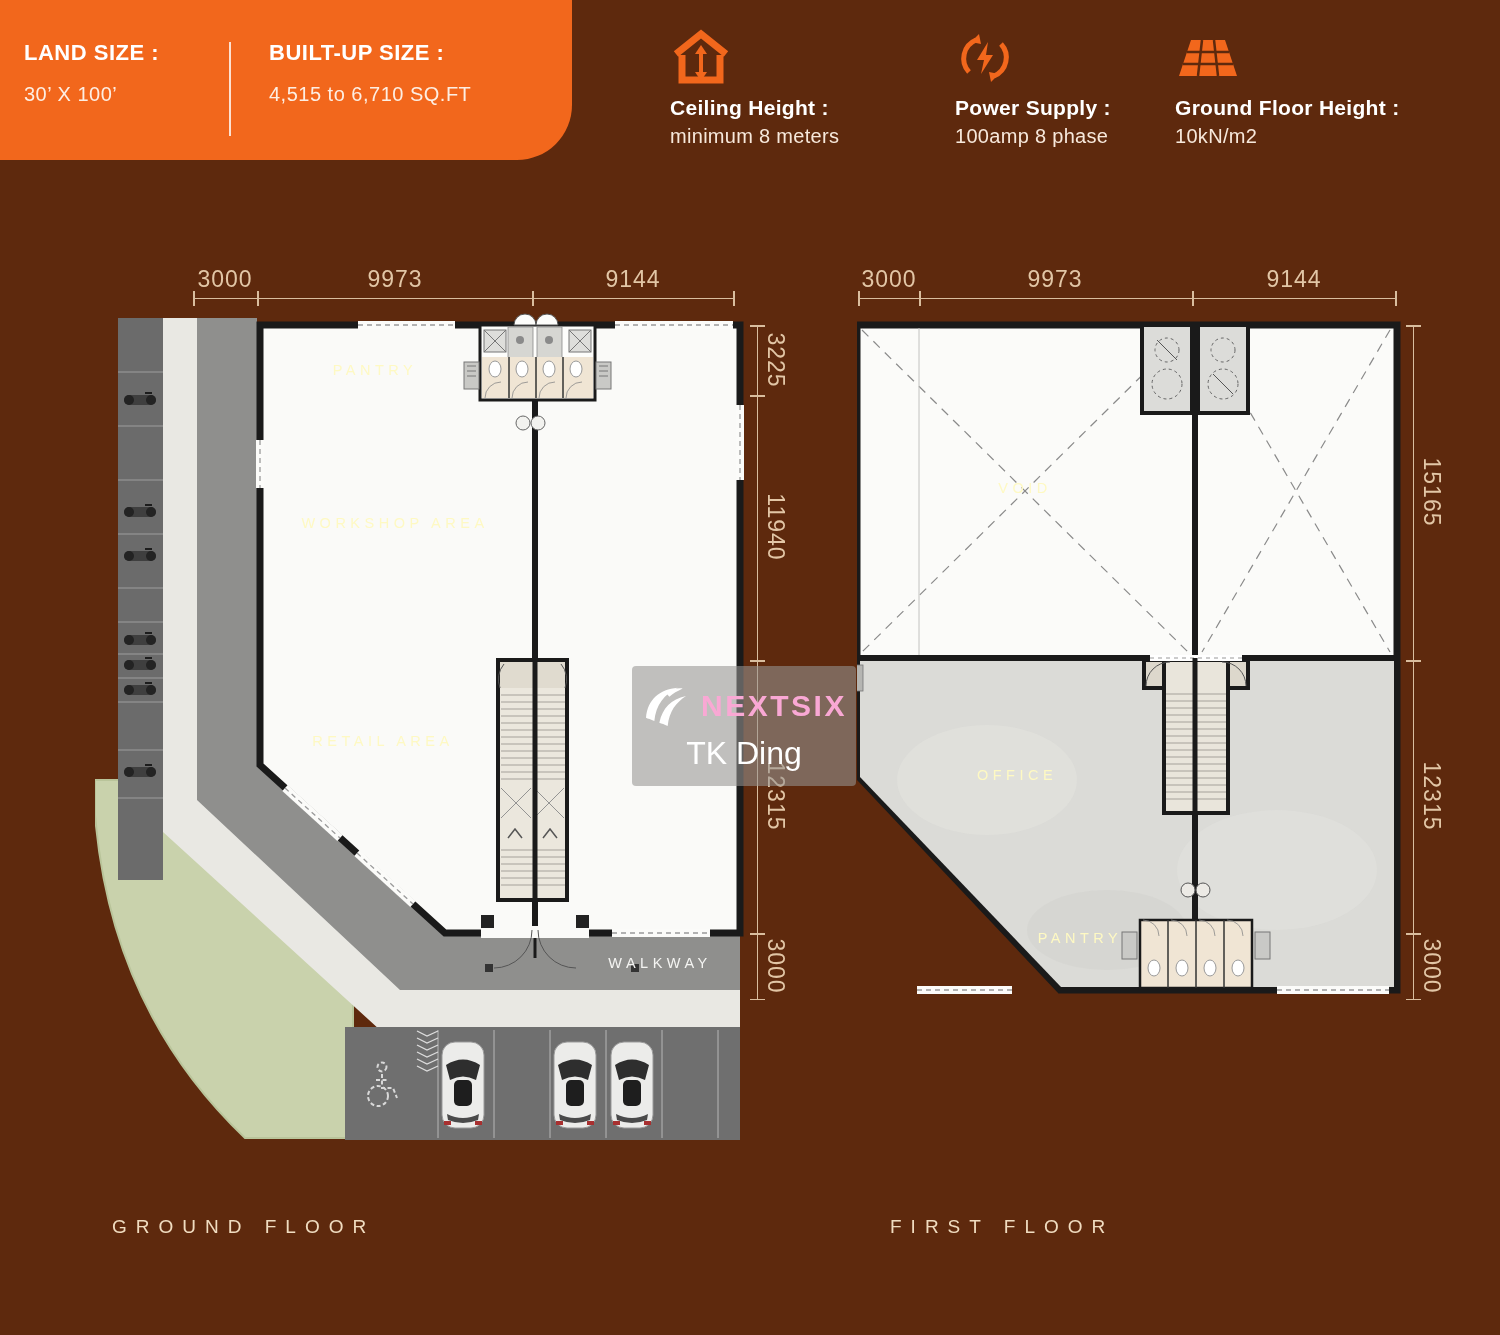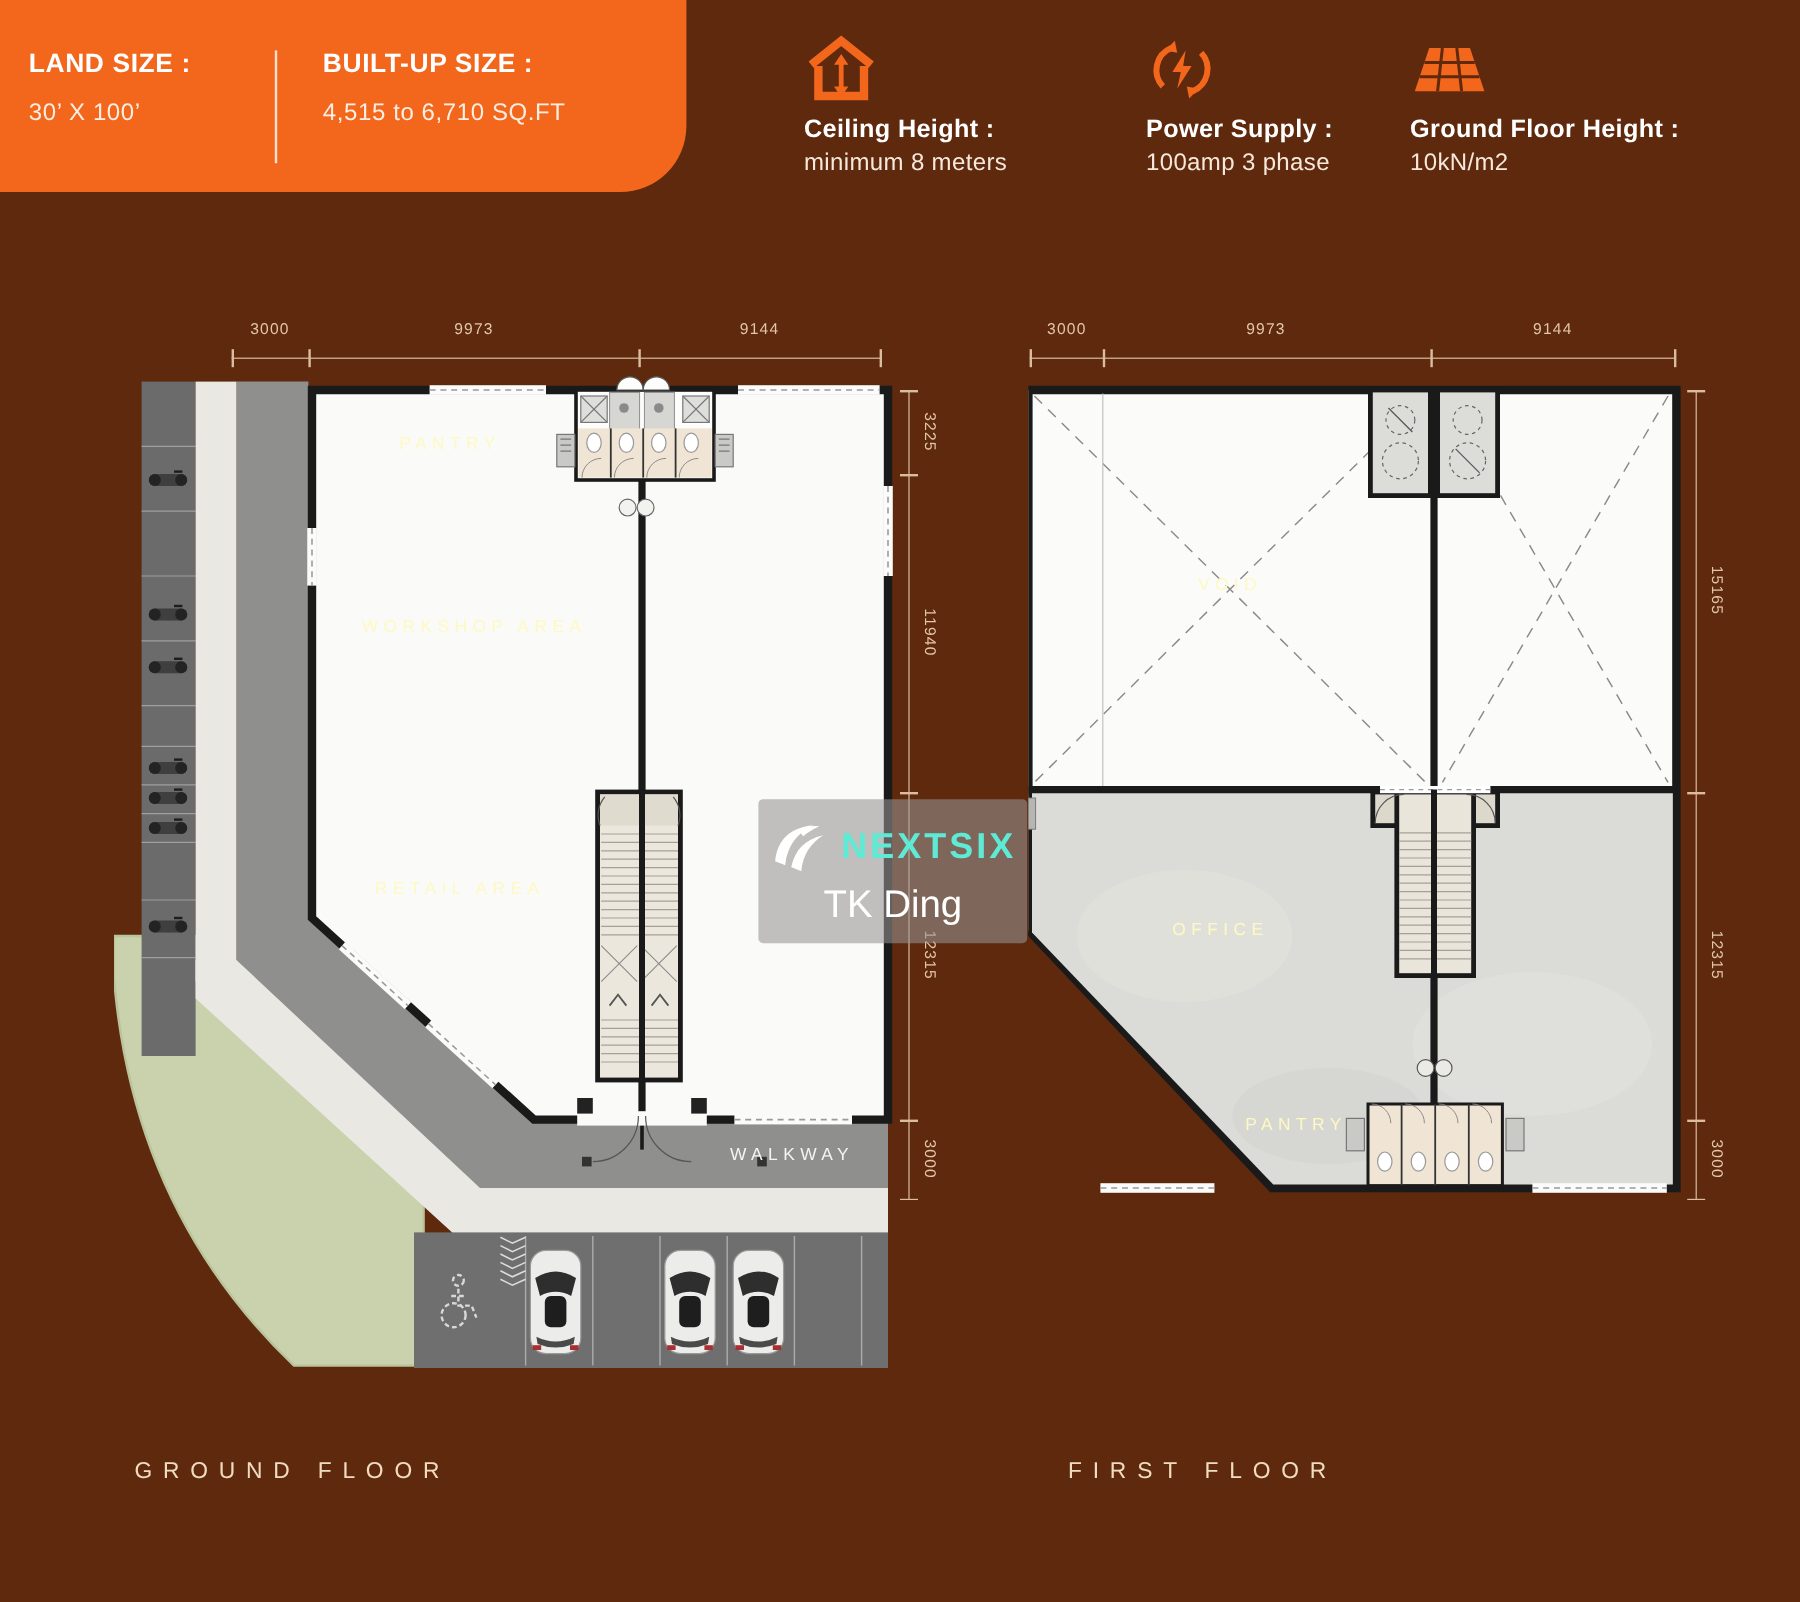--- a/index.html
+++ b/index.html
@@ -14,38 +14,38 @@
   .banner-divider{width:2px;background:rgba(255,255,255,.8);margin:42px 0 24px 30px;}
   .banner-title{color:#ffffff;font-weight:bold;font-size:22px;letter-spacing:.5px;}
   .banner-value{color:#FDEEE3;font-size:20px;margin-top:17px;letter-spacing:.5px;}
   
   .spec{position:absolute;top:28px;}
   .spec .ic{height:60px;}
   .spec-title{color:#ffffff;font-weight:bold;font-size:21px;margin-top:8px;letter-spacing:.3px;}
   .spec-value{color:#F7E8DB;font-size:20px;margin-top:5px;letter-spacing:.3px;}
   
   .plan{position:absolute;width:700px;height:900px;}
-  .dim-label{position:absolute;color:#E2C6A6;font-size:13px;letter-spacing:1px;width:90px;
+  .dim-label{position:absolute;color:#E2C6A6;font-size:23px;letter-spacing:1px;width:90px;
              text-align:center;}
   .dim-label.v{height:90px;display:flex;align-items:center;justify-content:center;
                transform:rotate(90deg);}
   .dim-h{position:absolute;border-top:1.5px solid #D9BD9E;}
   .dim-v{position:absolute;border-left:1.5px solid #D9BD9E;}
   .tick-h{position:absolute;width:1.5px;height:15px;top:-8px;background:#D9BD9E;}
   .tick-v{position:absolute;height:1.5px;width:15px;left:-8px;background:#D9BD9E;}
   .room-label{position:absolute;color:#fef9c3;font-size:14.5px;letter-spacing:4.5px;
               font-weight:500;width:220px;text-align:center;}
   .room-label.light{color:#F4F4F2;}
   .floor-title{position:absolute;color:#F0DCC0;font-size:19px;letter-spacing:9px;}
   
   .watermark{position:absolute;left:632px;top:666px;width:224px;height:120px;
              background:rgba(150,148,146,.58);border-radius:4px;display:flex;
              flex-direction:column;align-items:center;justify-content:center;}
   .wm-row{display:flex;align-items:center;gap:10px;}
-  .wm-brand{color:#5eead4;font-size:30px;font-weight:600;letter-spacing:2.5px;}
+  .wm-brand{color:#f9a8d4;font-size:30px;font-weight:600;letter-spacing:2.5px;}
   .wm-agent{color:#ffffff;font-size:32px;margin-top:4px;}
   svg{display:block;}
 </style>
 </head>
 <body>
 
 <div class="canvas">
 
   <div class="banner">
     <div class="banner-col c1">
@@ -77,21 +77,21 @@
     <div class="ic">
       <svg width="60" height="60" viewBox="0 0 60 60">
         <path d="M14 44 A 20 20 0 0 1 21 12" fill="none" stroke="#F2671C" stroke-width="5"></path>
         <path d="M46 16 A 20 20 0 0 1 39 48" fill="none" stroke="#F2671C" stroke-width="5"></path>
         <path d="M24 6 L16 14 L26 16 Z" fill="#F2671C"></path>
         <path d="M36 54 L44 46 L34 44 Z" fill="#F2671C"></path>
         <path d="M33 14 L22 32 L29 32 L26 46 L38 27 L31 27 Z" fill="#F2671C"></path>
       </svg>
     </div>
     <div class="spec-title">Power Supply :</div>
-    <div class="spec-value">100amp 3 phase</div>
+    <div class="spec-value">100amp 8 phase</div>
   </div>
 
   <div class="spec" style="left:1175px;">
     <div class="ic">
       <svg width="66" height="60" viewBox="0 0 66 60">
         <path d="M16 12 L50 12 L62 48 L4 48 Z" fill="#F2671C"></path>
         <path d="M27 12 L23 48 M39 12 L43 48 M12 24 L54 24 M8 36 L58 36" stroke="#5E290D" stroke-width="2.5" fill="none"></path>
       </svg>
     </div>
     <div class="spec-title">Ground Floor Height :</div>

